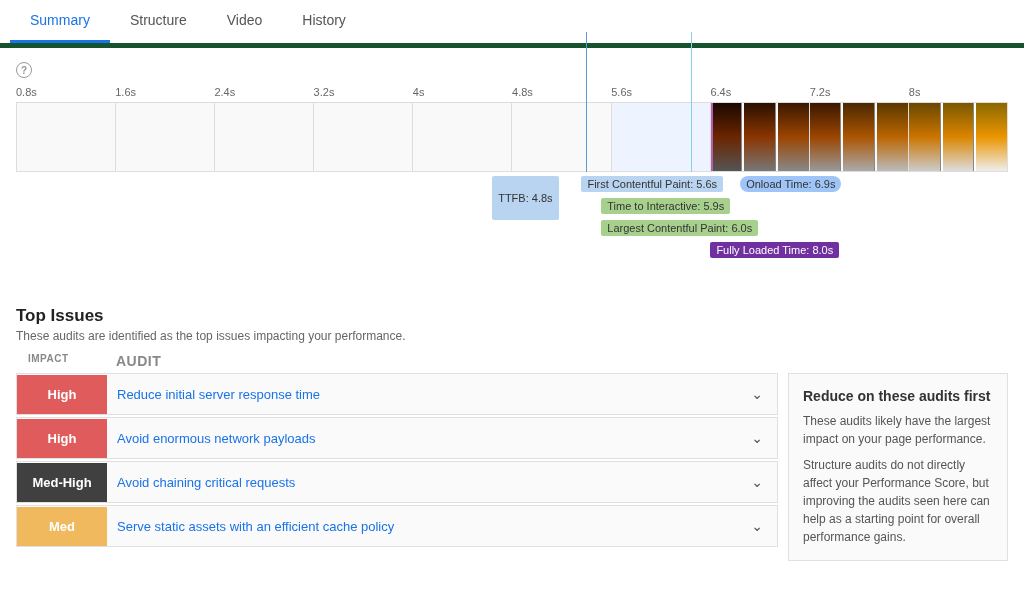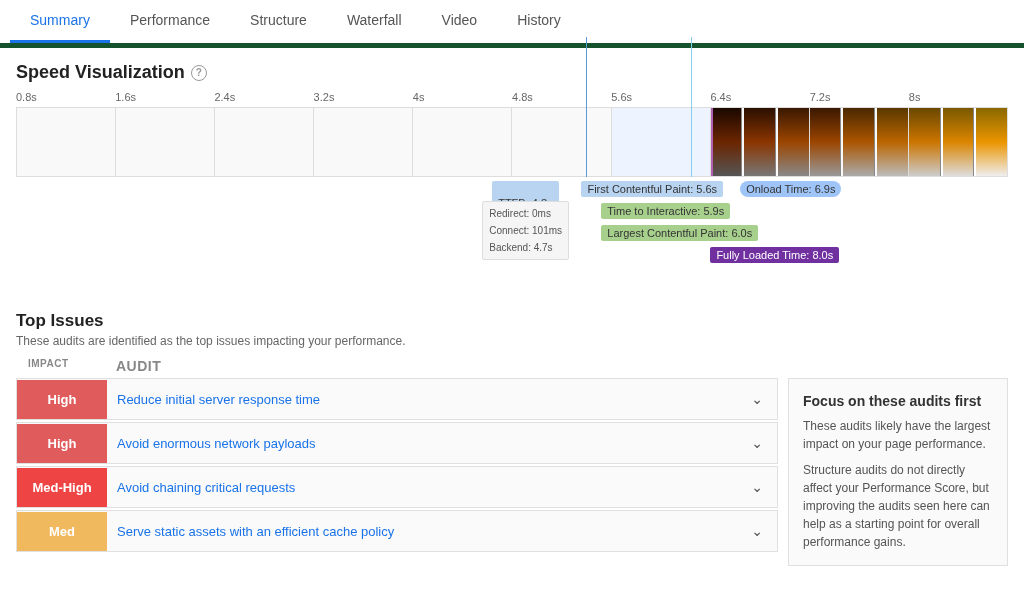--- a/index.html
+++ b/index.html
@@ -35,49 +35,46 @@
     .issues-table { width: 100%; }
     .issues-header { display: flex; padding: 0 0 4px 0; }
     .col-impact-header { width: 100px; font-size: 10px; font-weight: 700; color: #888; text-transform: uppercase; letter-spacing: 0.5px; padding-left: 12px; }
     .col-audit-header { flex: 1; font-size: 14px; font-weight: 700; color: #888; text-transform: uppercase; letter-spacing: 0.5px; }
 
     .issues-body { display: flex; gap: 10px; }
     .issues-list { flex: 1; }
     .issue-row { display: flex; align-items: center; border: 1px solid #e0e0e0; margin-bottom: 2px; background: #fafafa; }
     .impact-badge { width: 90px; min-width: 90px; text-align: center; padding: 12px 6px; font-size: 13px; font-weight: 600; color: #fff; }
     .impact-high { background: #e05c5c; }
-    .impact-med-high { background: #ef4444; }
+    .impact-med-high { background: #404040; }
     .impact-med { background: #f0b95e; color: #fff; }
     .audit-label { flex: 1; padding: 12px 10px; font-size: 13px; color: #1a73e8; cursor: pointer; }
     .expand-icon { padding: 12px 14px; color: #555; cursor: pointer; font-size: 14px; }
 
     
     .focus-panel { width: 220px; min-width: 220px; border: 1px solid #e0e0e0; padding: 14px; background: #fafafa; font-size: 12px; }
     .focus-title { font-size: 14px; font-weight: 700; color: #333; margin-bottom: 8px; }
     .focus-text { color: #555; line-height: 1.5; }
 
     
     .frames-wrapper { position: relative; }
   </style>
 </head>
 <body>
 
 <div class="tabs">
   <div class="tab active">Summary</div>
-  <div class="tab">Performance</div>
   <div class="tab">Structure</div>
-  <div class="tab">Waterfall</div>
   <div class="tab">Video</div>
   <div class="tab">History</div>
 </div>
 
 <div class="main">
 
   <div class="section-title">
-    <span>Speed Visualization</span>
     <span class="help-icon">?</span>
   </div>
 
   <div class="timeline-container">
 
     <div class="timeline-labels">
       <div class="timeline-label">0.8s</div>
       <div class="timeline-label">1.6s</div>
       <div class="timeline-label">2.4s</div>
       <div class="timeline-label">3.2s</div>
@@ -126,25 +123,20 @@
 
       <div style="position:absolute;left:57.5%;top:-70px;height:calc(100% + 70px);width:1px;background:#5b9bd5;z-index:10;"></div>
 
       <div style="position:absolute;left:68%;top:-70px;height:calc(100% + 70px);width:1px;background:#87ceeb;z-index:10;"></div>
     </div>
 
     <div style="position:relative;height:120px;margin-top:2px;">
 
       <div class="badge" style="background:#b8d4f0;top:2px;left:48%;font-size:11px;padding:16px 6px;">TTFB: 4.8s</div>
 
-      <div style="position:absolute;top:22px;left:47%;font-size:10px;color:#555;background:#f5f5f5;border:1px solid #ddd;padding:3px 6px;border-radius:2px;line-height:1.7;z-index:3;">
-        <div>Redirect: 0ms</div>
-        <div>Connect: 101ms</div>
-        <div>Backend: 4.7s</div>
-      </div>
 
       <div class="badge" style="background:#b8d4f0;top:2px;left:57%;font-size:11px;padding:2px 6px;">First Contentful Paint: 5.6s</div>
 
       <div class="badge" style="background:#9fc5f8;top:2px;left:73%;font-size:11px;padding:2px 6px;border-radius:8px;">Onload Time: 6.9s</div>
 
       <div class="badge" style="background:#a8d08d;top:24px;left:59%;font-size:11px;padding:2px 6px;">Time to Interactive: 5.9s</div>
 
       <div class="badge" style="background:#a8d08d;top:46px;left:59%;font-size:11px;padding:2px 6px;">Largest Contentful Paint: 6.0s</div>
 
       <div class="badge" style="background:#7030a0;color:#fff;top:68px;left:70%;font-size:11px;padding:2px 6px;">Fully Loaded Time: 8.0s</div>
@@ -185,20 +177,20 @@
 
           <div class="issue-row">
             <div class="impact-badge impact-med">Med</div>
             <div class="audit-label">Serve static assets with an efficient cache policy</div>
             <div class="expand-icon">⌄</div>
           </div>
 
         </div>
 
         <div class="focus-panel">
-          <div class="focus-title">Focus on these audits first</div>
+          <div class="focus-title">Reduce on these audits first</div>
           <div class="focus-text" style="margin-bottom:8px;">These audits likely have the largest impact on your page performance.</div>
           <div class="focus-text">Structure audits do not directly affect your Performance Score, but improving the audits seen here can help as a starting point for overall performance gains.</div>
         </div>
       </div>
     </div>
   </div>
 </div>
 
 </body></html>

